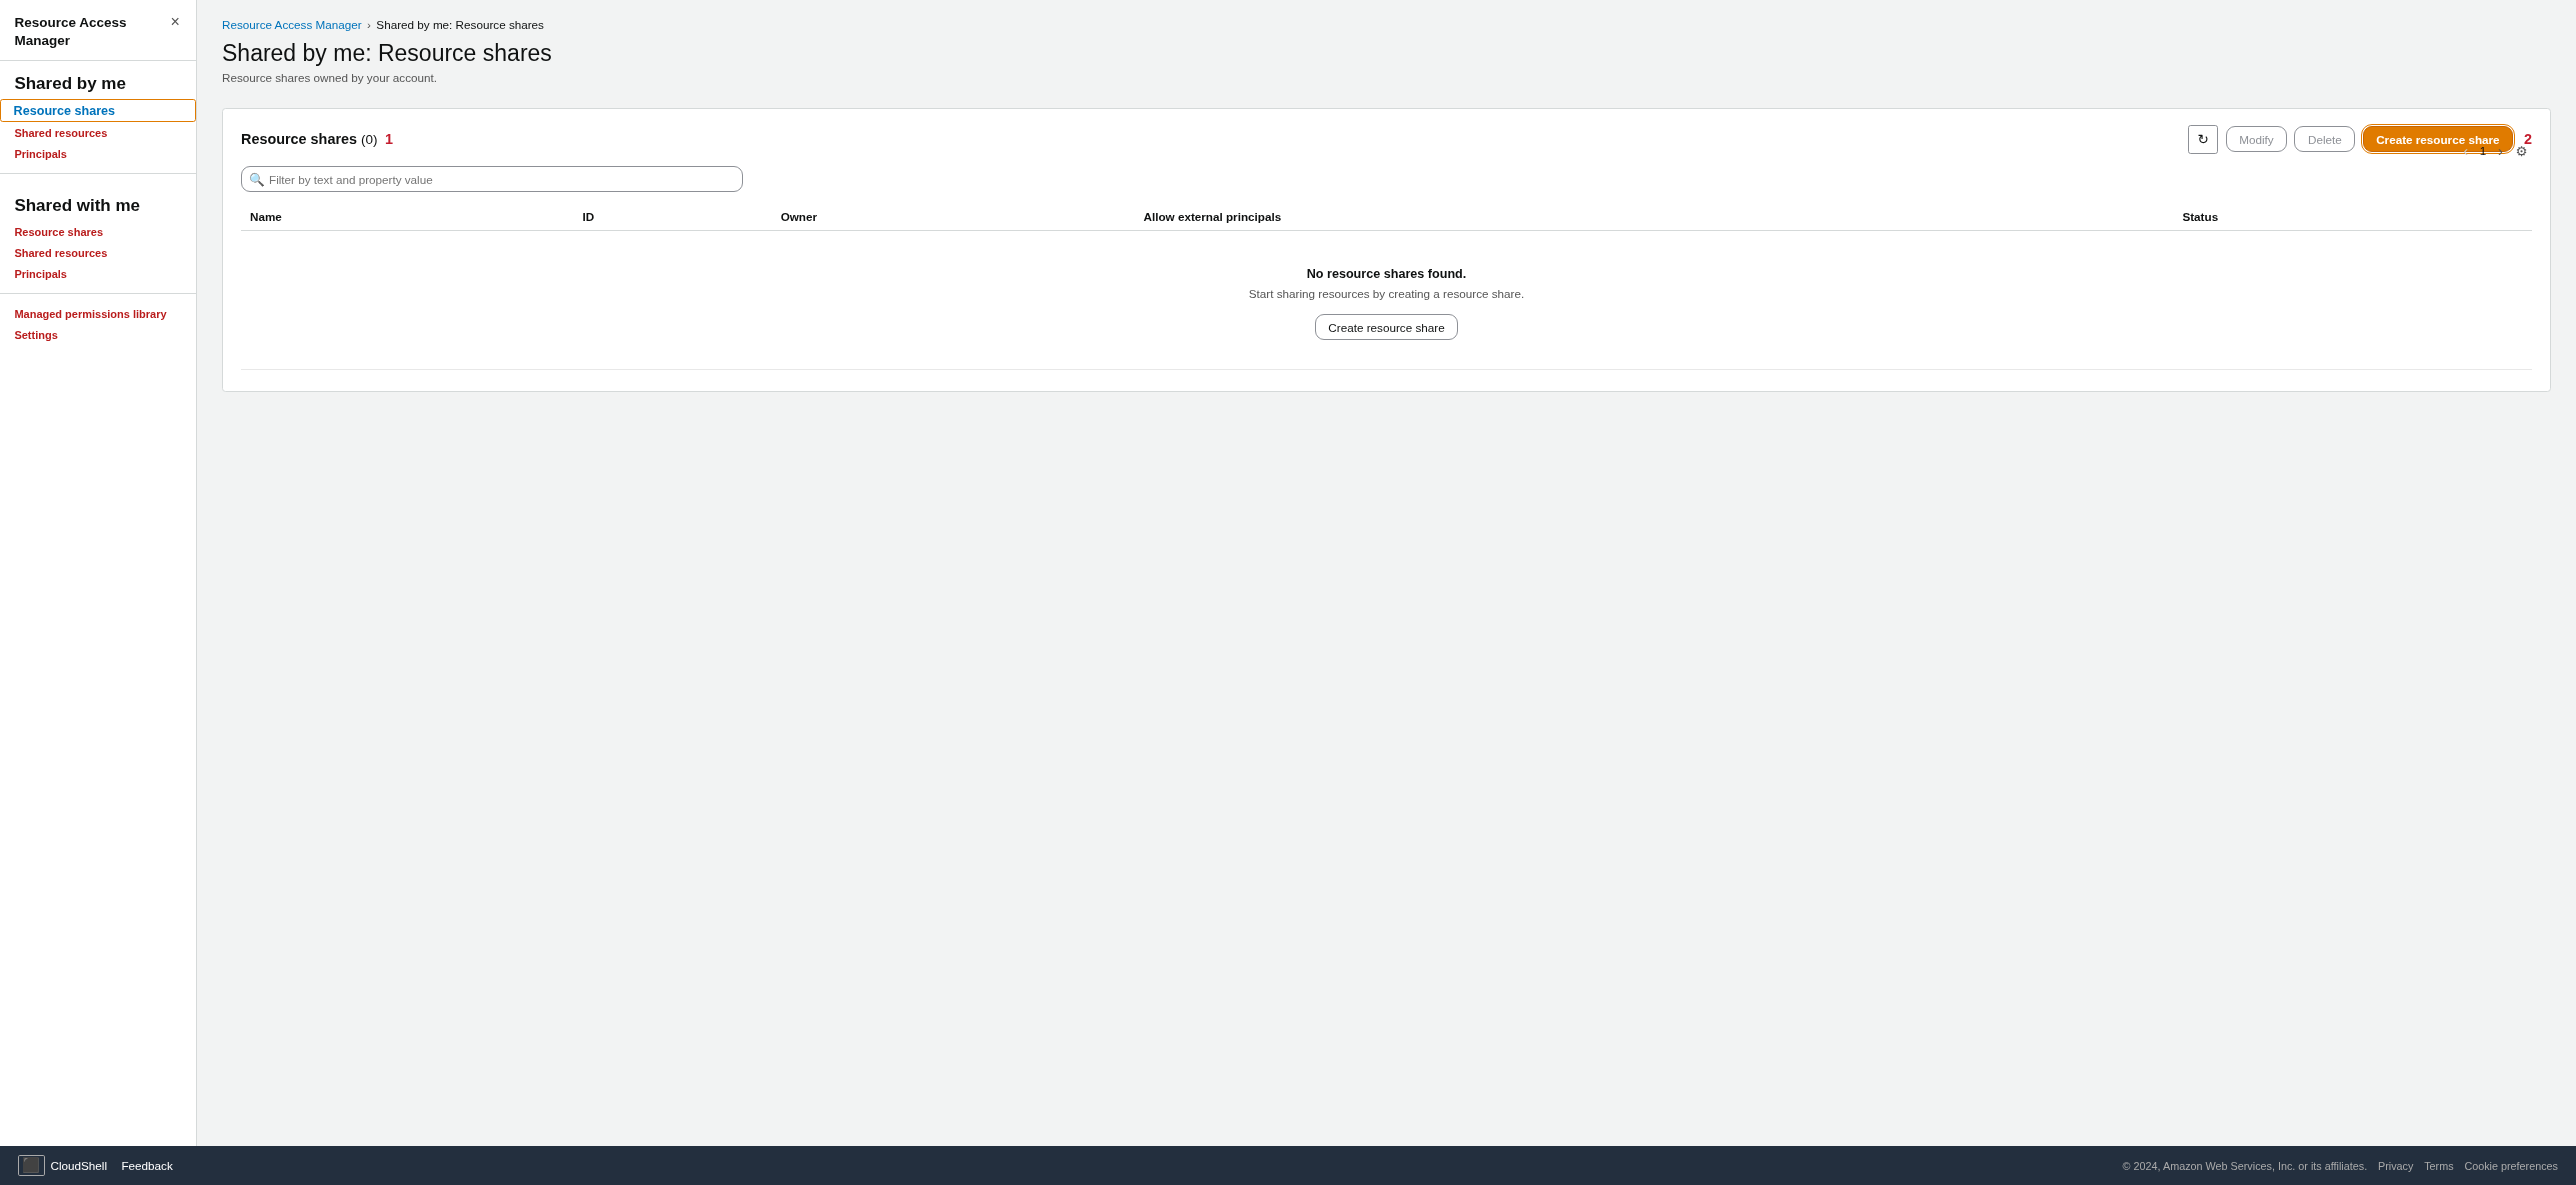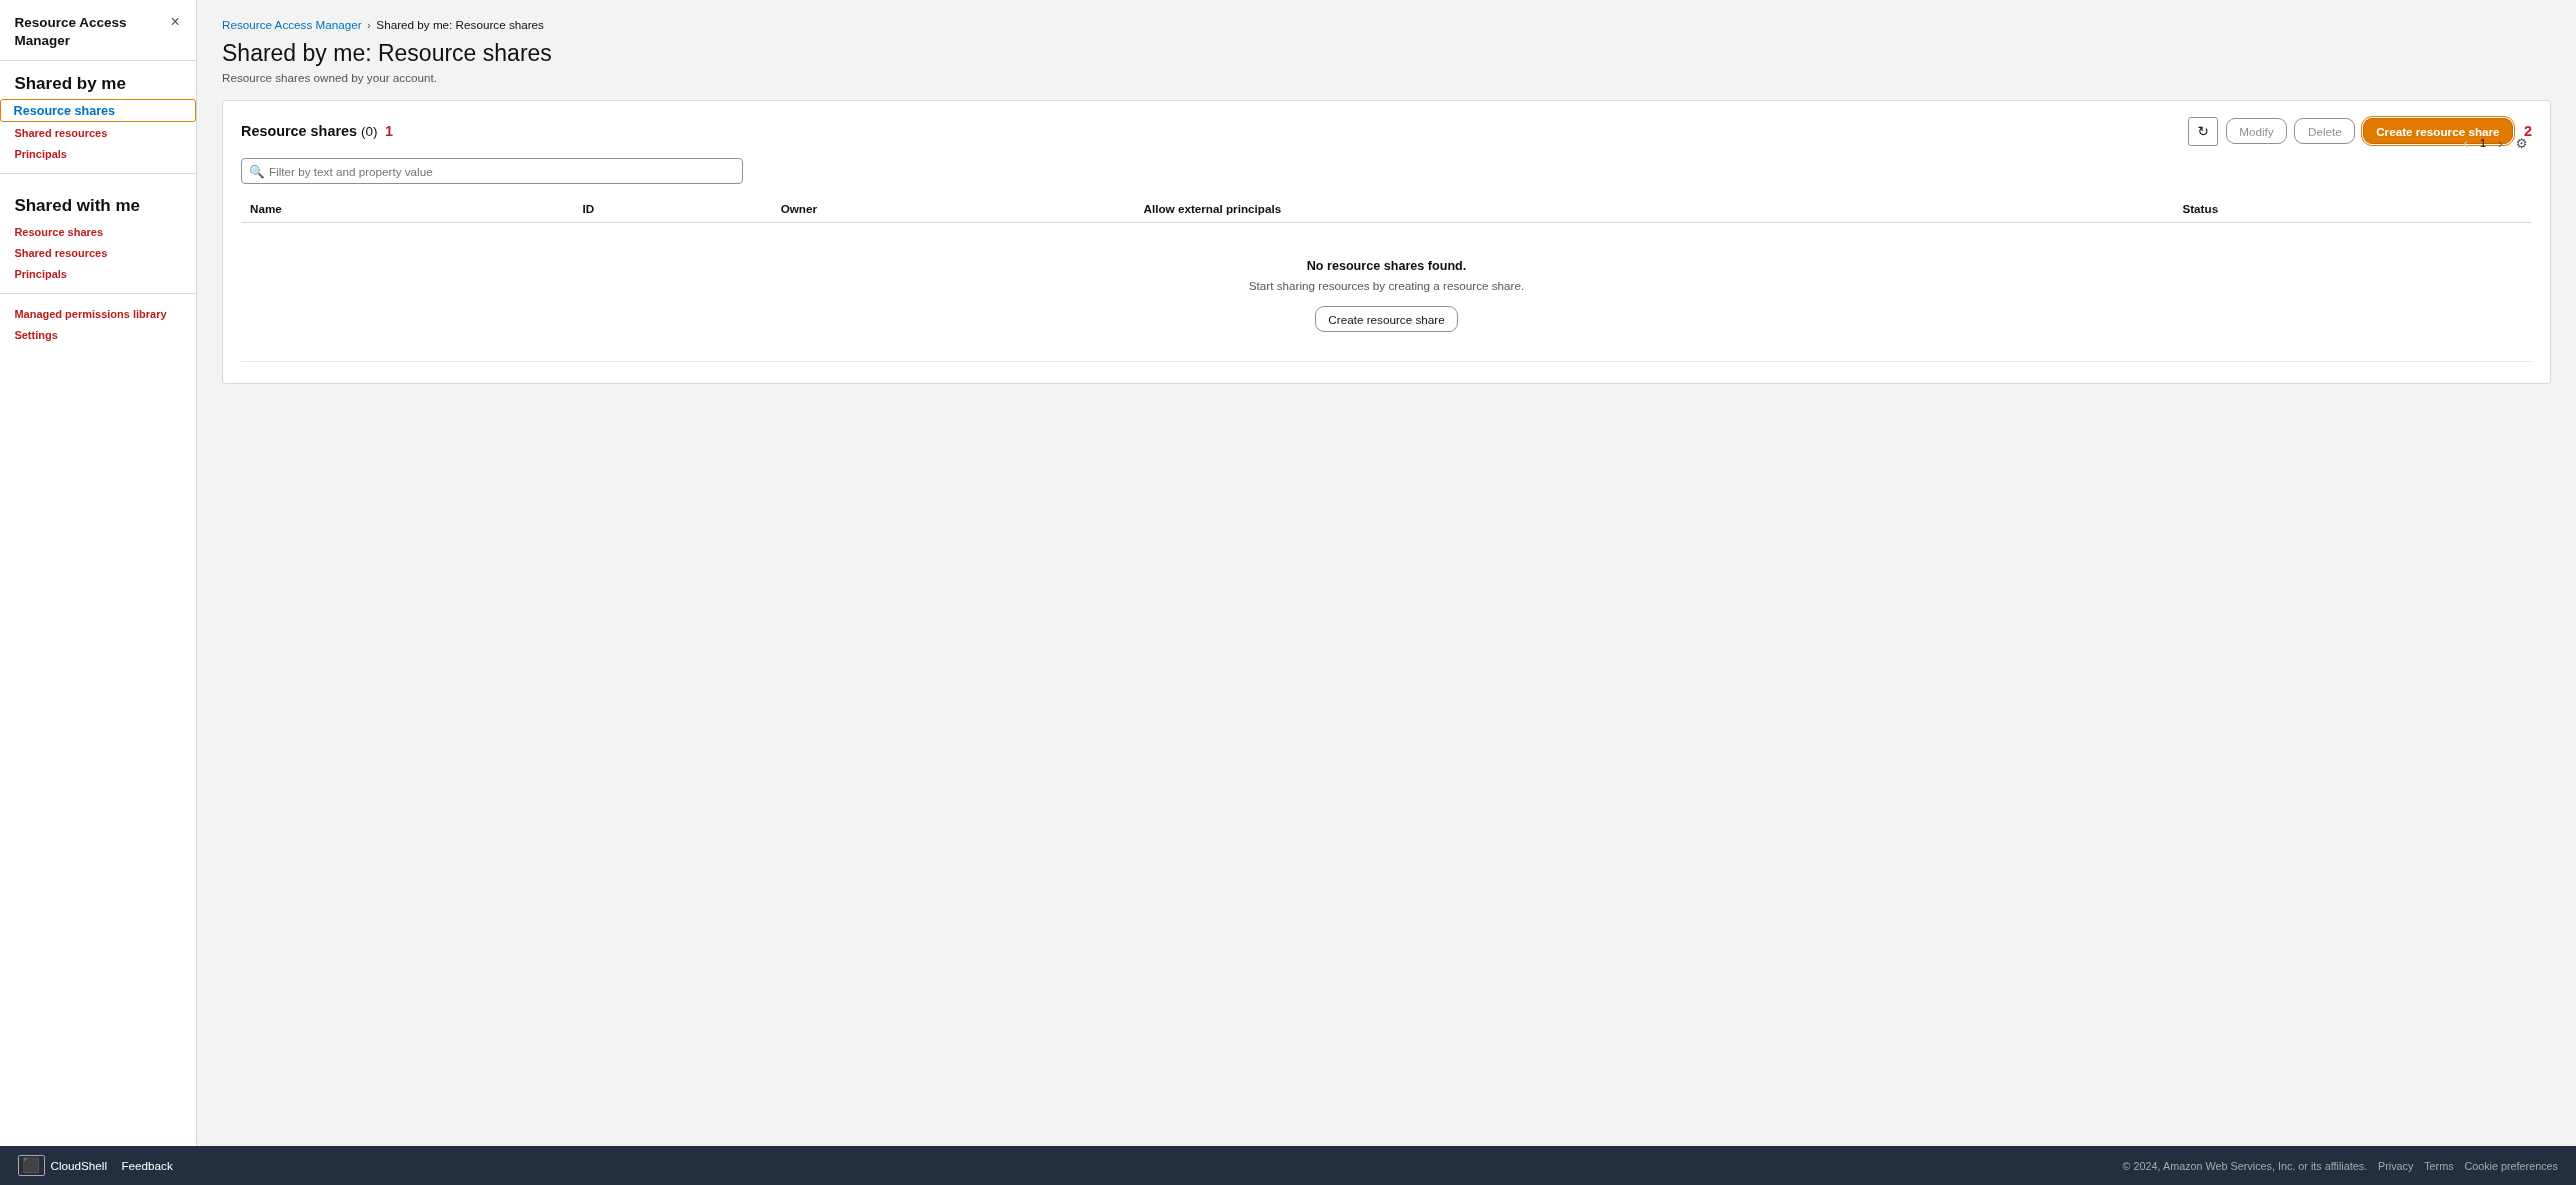--- a/index.html
+++ b/index.html
@@ -23,21 +23,21 @@
     .main-content { flex: 1; overflow-y: auto; padding: 18px 25px 18px 25px; }
 
     
     .breadcrumb { display: flex; align-items: center; gap: 5.4px; font-size: 11.7px; margin-bottom: 9px; }
     .breadcrumb-link { color: #0073bb; text-decoration: none; cursor: pointer; }
     .breadcrumb-sep { color: #555; font-size: 11.7px; }
     .breadcrumb-current { color: #0f1111; }
 
     
     .page-title { font-size: 23px; font-weight: 400; color: #0f1111; margin-bottom: 3.6px; }
-    .page-subtitle { font-size: 11.7px; color: #555; margin-bottom: 16px; }
+    .page-subtitle { font-size: 11.7px; color: #555; margin-bottom: 24px; }
 
     
     .card { background: #fff; border: 0.9px solid #d5d9d9; border-radius: 3.6px; padding: 16px 18px 21.5px 18px; }
 
     
     .card-header { display: flex; align-items: center; justify-content: space-between; margin-bottom: 12.6px; }
     .card-title { font-size: 14.4px; font-weight: 700; color: #0f1111; }
     .card-actions { display: flex; align-items: center; gap: 7.2px; }
 
     
@@ -48,21 +48,21 @@
     .btn-primary { background: #e07b00; border: 0.9px solid #c66605; color: #fff; font-weight: 700; }
     .btn-outline { background: #fff; border: 0.9px solid #8d9096; color: #0f1111; }
 
     
     .btn-primary-highlighted { outline: 1.8px solid #e07b00; outline-offset: 1.8px; }
 
     
     .filter-row { margin-bottom: 10.8px; position: relative; }
     .filter-input-wrap { position: relative; display: inline-flex; align-items: center; width: 502px; }
     .filter-icon { position: absolute; left: 8px; color: #555; font-size: 12.6px; pointer-events: none; }
-    .filter-input { width: 100%; padding: 5.4px 9px 5.4px 27px; border: 0.9px solid #8d9096; border-radius: 4px; font-size: 11.7px; color: #0f1111; outline: none; }
+    .filter-input { width: 100%; padding: 5.4px 9px 5.4px 27px; border: 0.9px solid #8d9096; border-radius: 9px; font-size: 11.7px; color: #0f1111; outline: none; }
     .page-nav-btn { background: none; border: none; cursor: pointer; color: #555; font-size: 14.4px; padding: 1.8px 4.5px; }
     .page-nav-btn.disabled { color: #ccc; cursor: default; }
     .page-num { font-size: 11.7px; color: #0f1111; padding: 0 3.6px; }
     .page-settings-btn { background: none; border: none; cursor: pointer; color: #555; font-size: 13.5px; padding: 1.8px 4.5px; }
 
     
     .table { width: 100%; border-collapse: collapse; }
     .table th { text-align: left; font-size: 11.7px; font-weight: 700; color: #0f1111; padding: 7.2px 9px; border-bottom: 1.8px solid #d5d9d9; }
     .table td { text-align: left; font-size: 11.7px; color: #0f1111; padding: 7.2px 9px; border-bottom: 0.9px solid #e8e8e8; }
 

